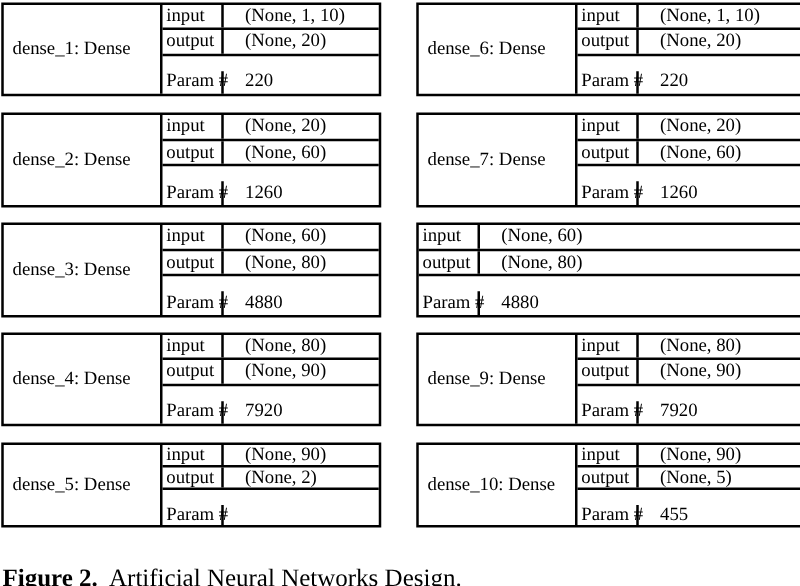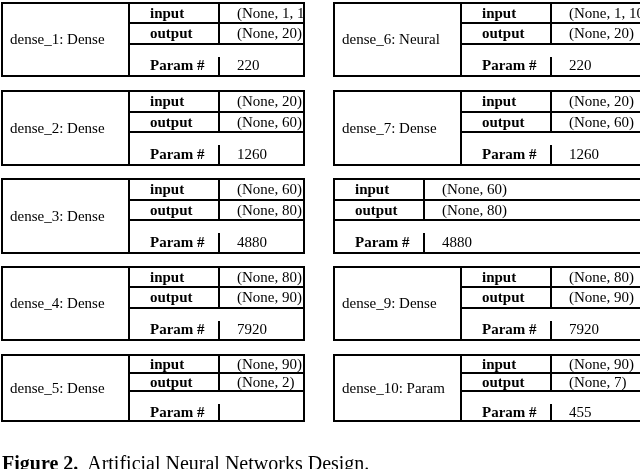--- a/index.html
+++ b/index.html
@@ -31,29 +31,28 @@
     align-items: center;
     padding-left: 7px;
     box-sizing: border-box;
     white-space: nowrap;
     overflow: hidden;
   }
   .detail { flex: 1; display: flex; flex-direction: column; min-width: 0; }
   .drow { flex: 1; display: flex; border-bottom: 2px solid #000; min-width: 0; }
   .drow:last-child { border-bottom: none; margin-top: 12px; }
   .dlabel {
-    width: 90px;
+    width: 49px;
     flex-shrink: 0;
     border-right: 2px solid #000;
     display: flex;
     align-items: center;
-    padding-left: 20px;
+    padding-left: 3px;
     box-sizing: border-box;
     white-space: nowrap;
-    font-weight: bold;
   }
   .dvalue {
     flex: 1;
     display: flex;
     align-items: center;
     padding-left: 17px;
     white-space: nowrap;
     overflow: hidden;
   }
   .caption {
@@ -153,21 +152,21 @@
         <div class="dlabel">output</div>
         <div class="dvalue">(None, 2)</div>
       </div>
       <div class="drow">
         <div class="dlabel">Param #</div>
       </div>
     </div>
   </div>
 
   <div class="ltable right-col" style="top:2px;height:75px">
-    <div class="name-cell">dense_6: Neural</div>
+    <div class="name-cell">dense_6: Dense</div>
     <div class="detail">
       <div class="drow">
         <div class="dlabel">input</div>
         <div class="dvalue">(None, 1, 10)</div>
       </div>
       <div class="drow">
         <div class="dlabel">output</div>
         <div class="dvalue">(None, 20)</div>
       </div>
       <div class="drow">
@@ -224,29 +223,29 @@
         <div class="dvalue">(None, 90)</div>
       </div>
       <div class="drow">
         <div class="dlabel">Param #</div>
         <div class="dvalue">7920</div>
       </div>
     </div>
   </div>
 
   <div class="ltable right-col" style="top:354px;height:68px">
-    <div class="name-cell">dense_10: Param</div>
-    <div class="detail">
-      <div class="drow">
-        <div class="dlabel">input</div>
-        <div class="dvalue">(None, 90)</div>
-      </div>
-      <div class="drow">
-        <div class="dlabel">output</div>
-        <div class="dvalue">(None, 7)</div>
+    <div class="name-cell">dense_10: Dense</div>
+    <div class="detail">
+      <div class="drow">
+        <div class="dlabel">input</div>
+        <div class="dvalue">(None, 90)</div>
+      </div>
+      <div class="drow">
+        <div class="dlabel">output</div>
+        <div class="dvalue">(None, 5)</div>
       </div>
       <div class="drow">
         <div class="dlabel">Param #</div>
         <div class="dvalue">455</div>
       </div>
     </div>
   </div>
 
   <div class="caption">
     <span class="cap-label">Figure 2.</span>

